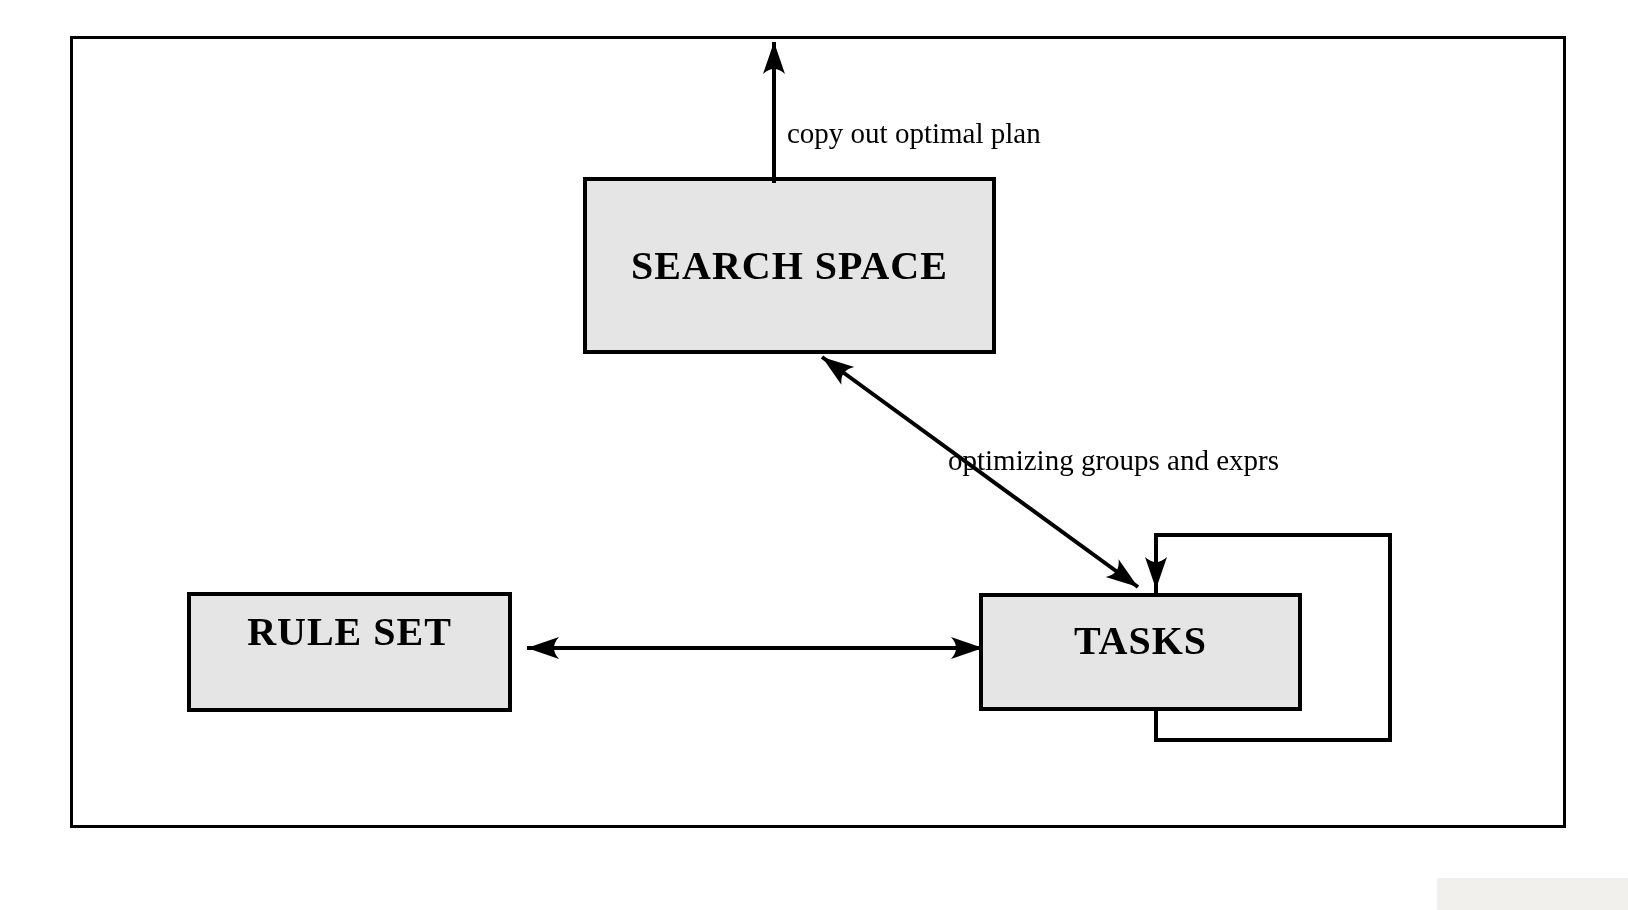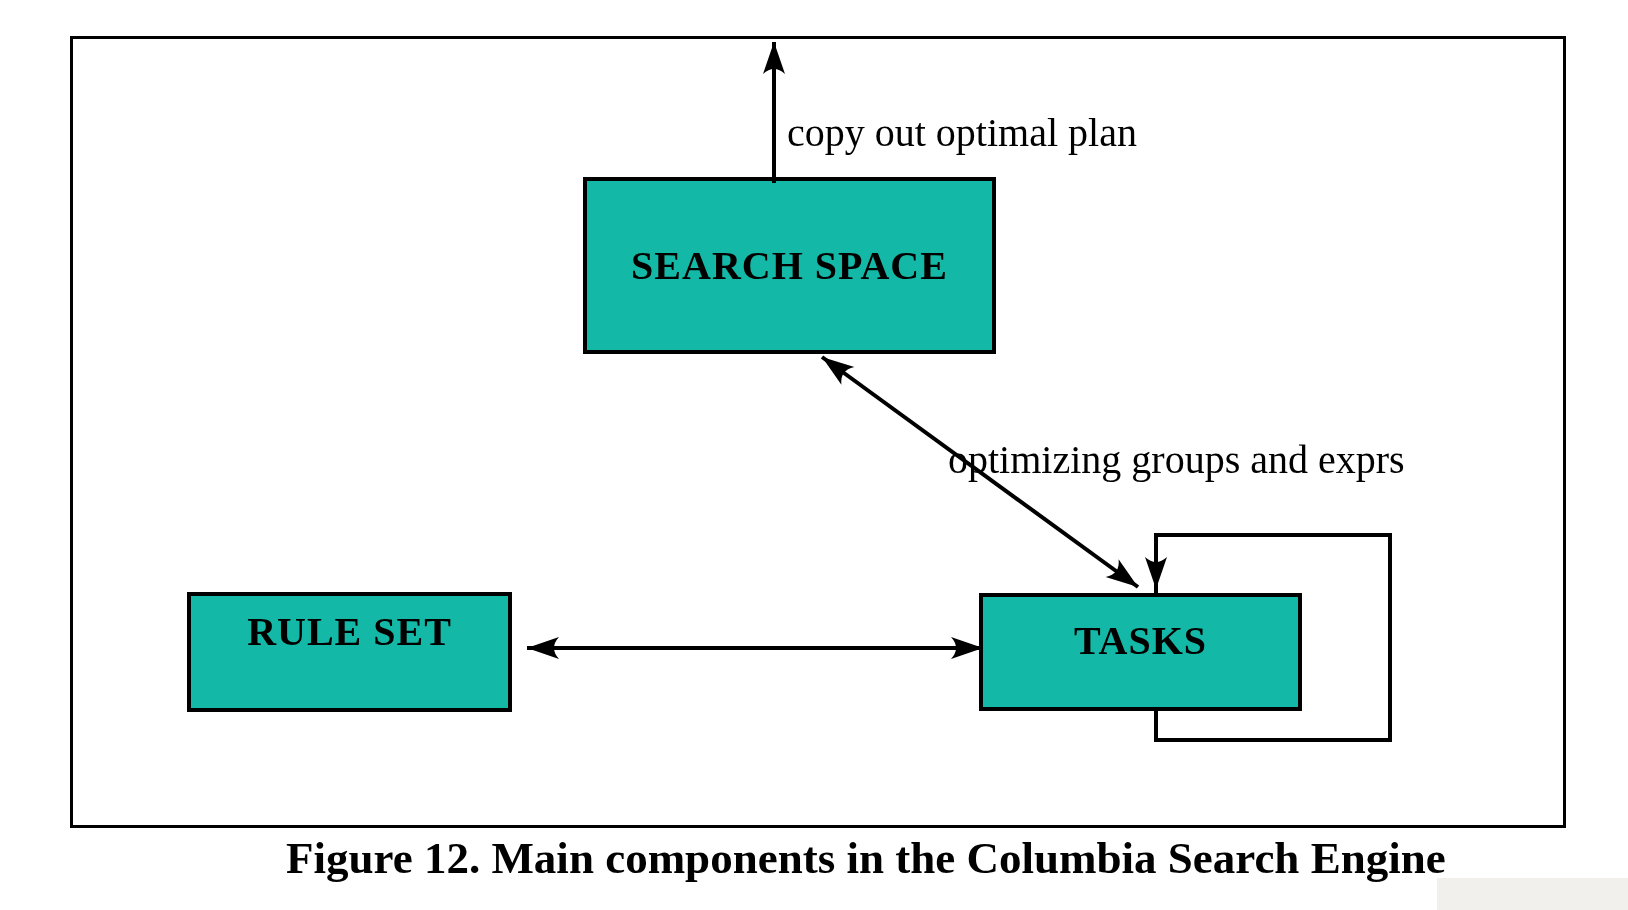--- a/index.html
+++ b/index.html
@@ -23,21 +23,21 @@
     width: 1496px;
     height: 792px;
     border: 3px solid #000000;
     box-sizing: border-box;
     background: transparent;
   }
   .node {
     position: absolute;
     box-sizing: border-box;
     border: 4px solid #000000;
-    background: #14b8a6;
+    background: #e5e5e5;
     display: flex;
     justify-content: center;
     font-weight: bold;
     font-size: 40px;
     letter-spacing: 1px;
     white-space: nowrap;
   }
   .node-search-space {
     left: 583px;
     top: 177px;
@@ -59,21 +59,21 @@
     left: 979px;
     top: 593px;
     width: 323px;
     height: 118px;
     align-items: flex-start;
     padding-top: 20px;
     z-index: 3;
   }
   .edge-label {
     position: absolute;
-    font-size: 40px;
+    font-size: 29px;
     line-height: 46px;
     white-space: nowrap;
     z-index: 5;
   }
   .label-copy-out   { left: 787px;  top: 110px; }
   .label-optimizing { left: 948px;  top: 437px; }
   .label-applying   { left: 613px;  top: 667px; }
   .label-scheduling { left: 1374px; top: 612px; }
   .svg-layer {
     position: absolute;
@@ -137,17 +137,16 @@
     <line x1="822" y1="357" x2="1138" y2="587" stroke="#000000" stroke-width="4" marker-start="url(#ah)" marker-end="url(#ah)"></line>
 
     <line x1="527" y1="648" x2="983" y2="648" stroke="#000000" stroke-width="4" marker-start="url(#ah)" marker-end="url(#ah)"></line>
 
     <line x1="1156" y1="539" x2="1156" y2="589" stroke="#000000" stroke-width="4" marker-end="url(#ah)"></line>
   </svg>
 
   <div class="edge-label label-copy-out">copy out optimal plan</div>
   <div class="edge-label label-optimizing">optimizing groups and exprs</div>
 
-  <div class="caption">Figure 12. Main components in the Columbia Search Engine</div>
 
   <div class="watermark" style="background: rgb(242, 240, 237);"></div>
 
 </div>
 
 </body></html>

